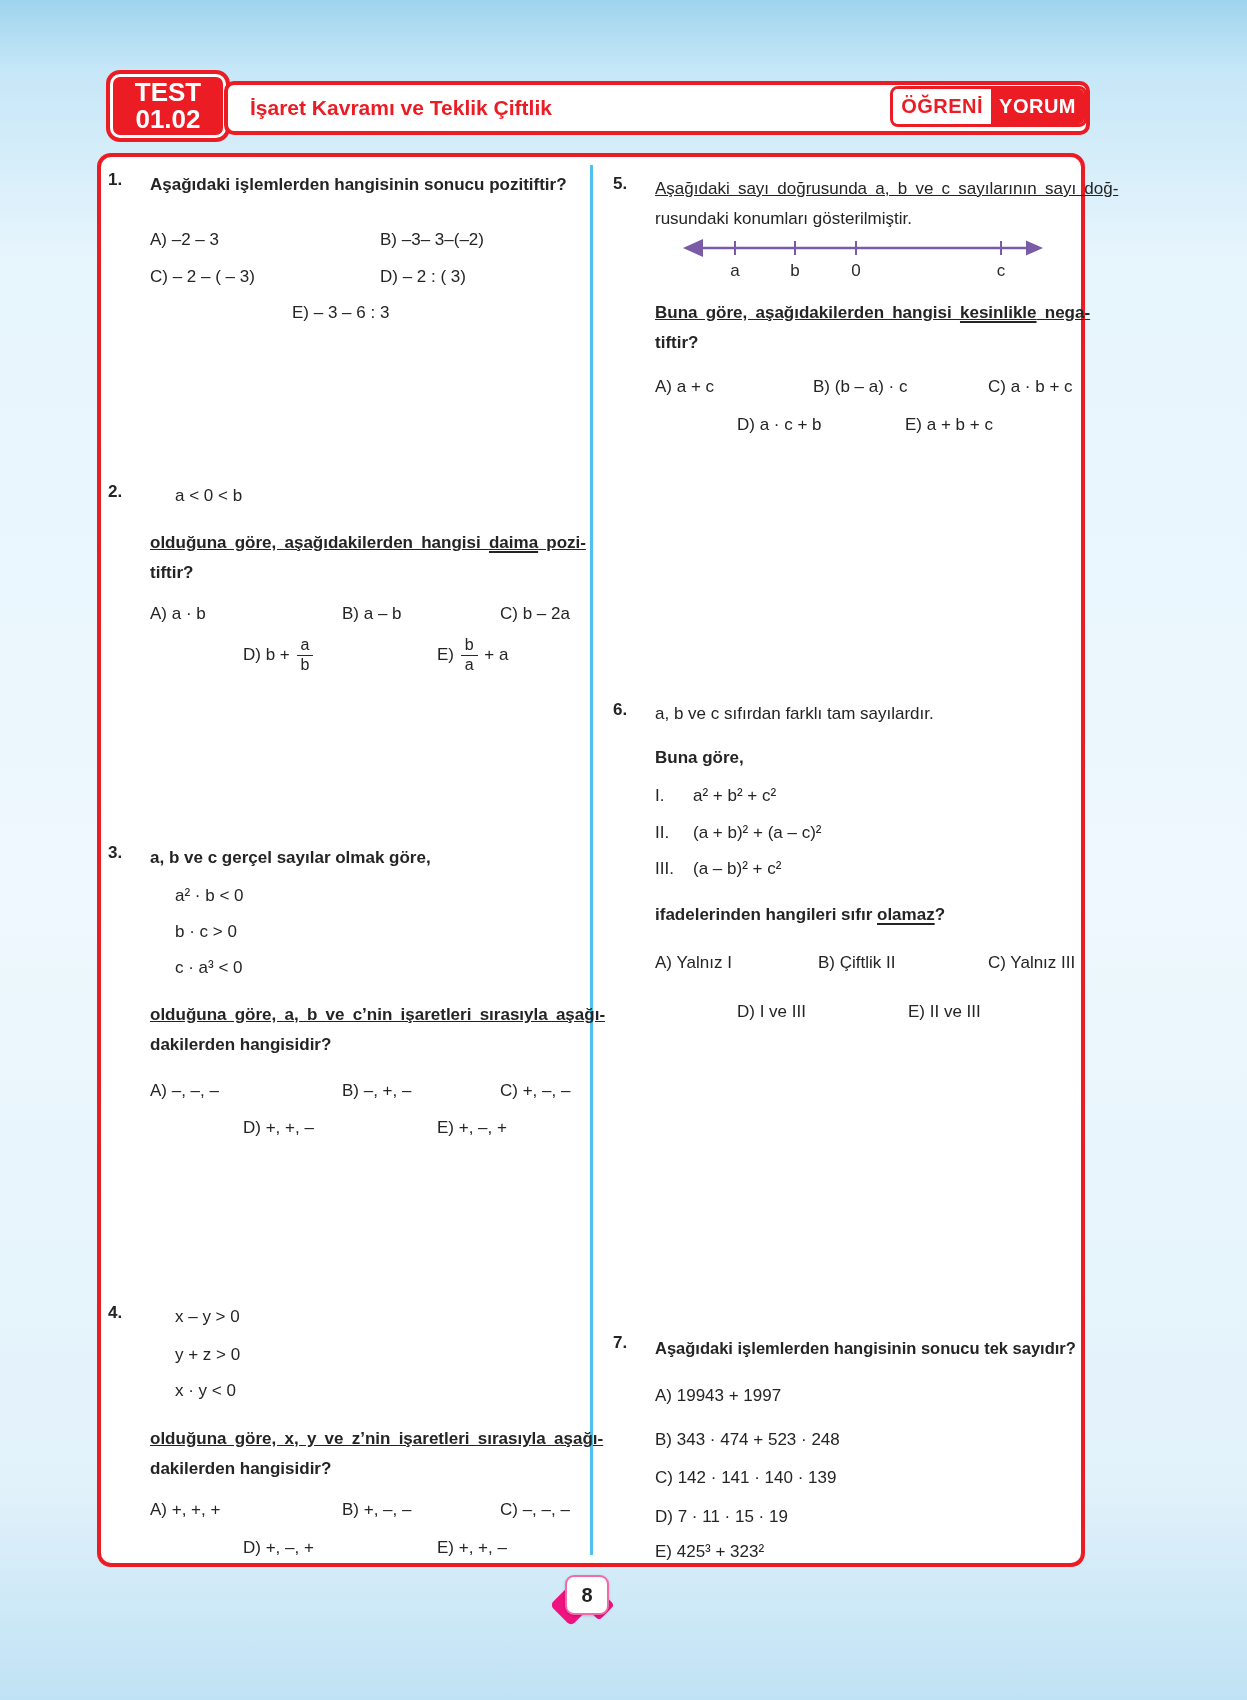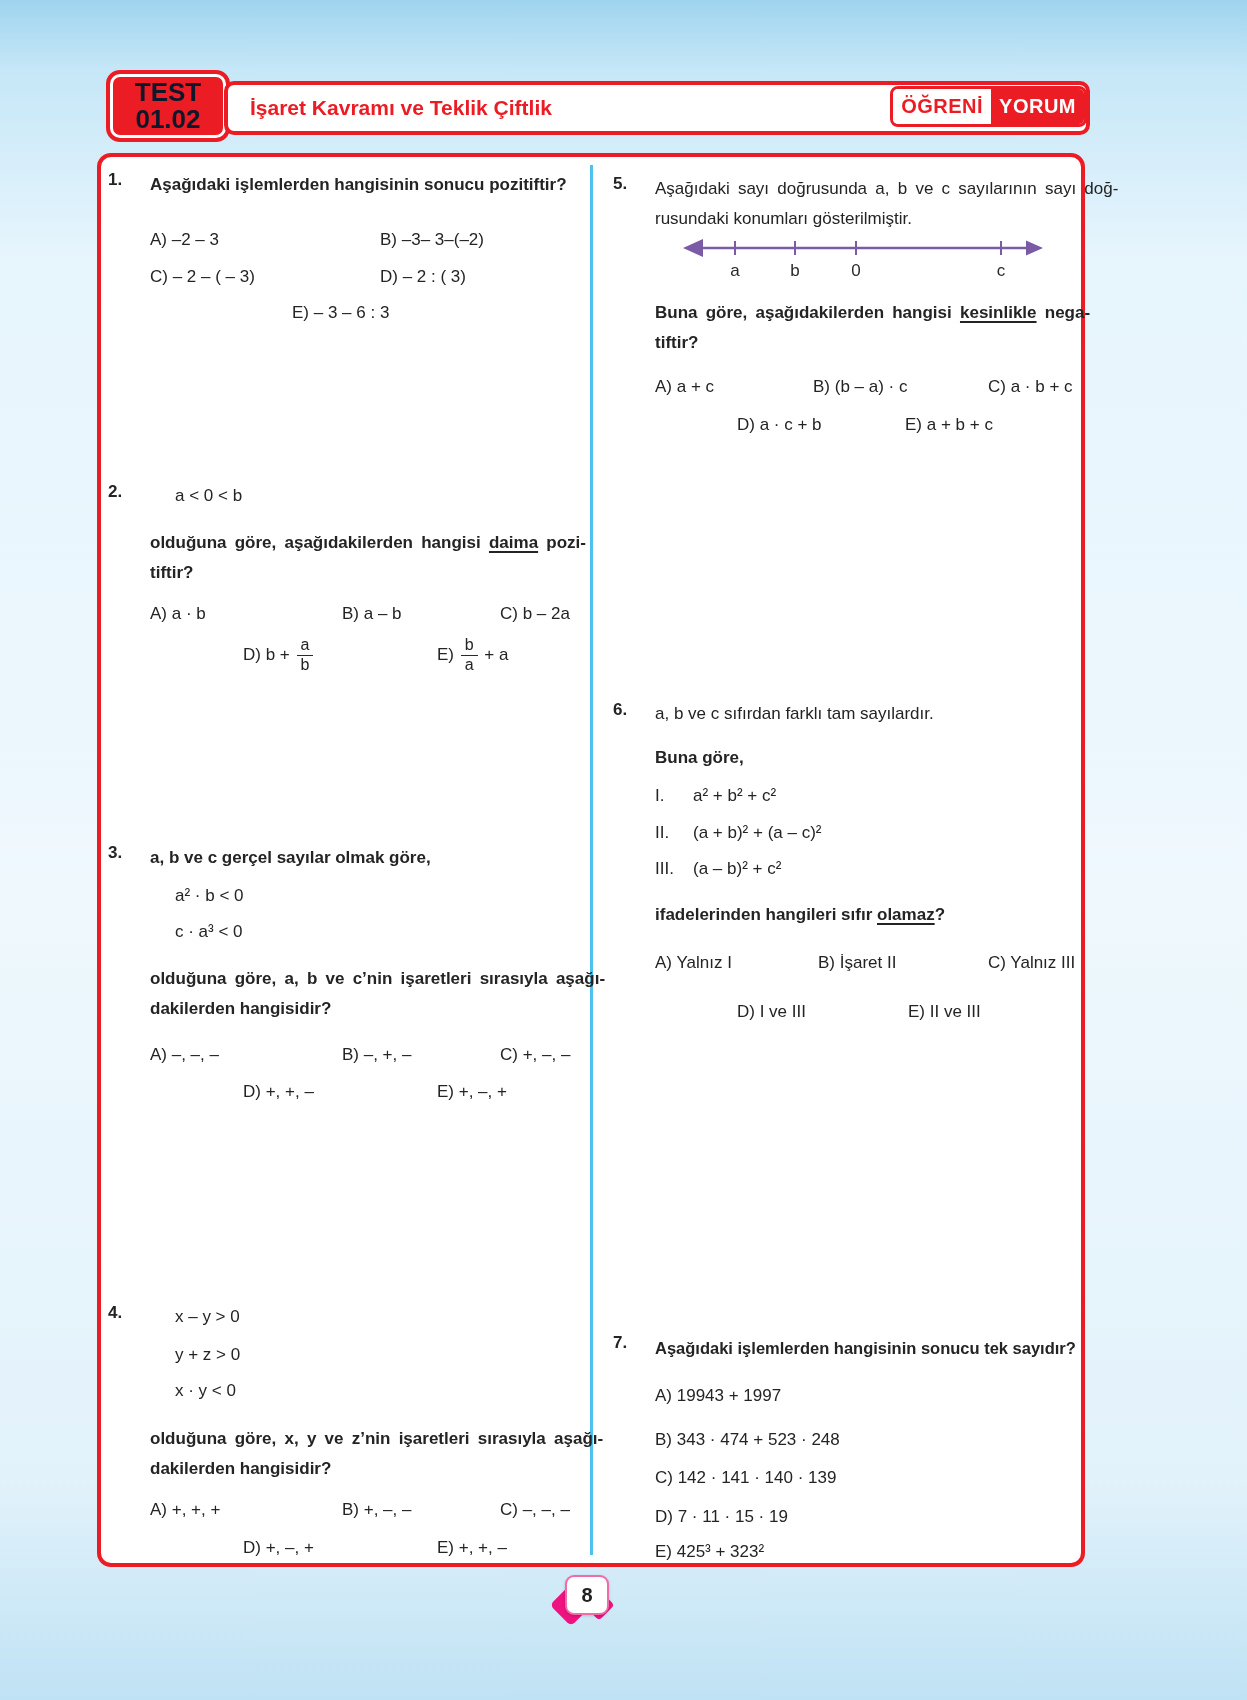--- a/index.html
+++ b/index.html
@@ -5,21 +5,21 @@
   html,body{margin:0;padding:0;}
   .page{
     position:relative;width:1247px;height:1700px;overflow:hidden;
     background:linear-gradient(180deg,#9fd4ee 0px,#c6e7f7 70px,#e7f5fd 260px,#eef8fd 900px,#e2f2fb 1480px,#bfe2f4 1700px);
     font-family:"Liberation Sans","DejaVu Sans",sans-serif;color:#242424;
   }
   
   .test-box{
     position:absolute;left:110px;top:74px;width:110px;height:58px;
     background:#ec1c24;border:3px solid #fff;outline:4px solid #ec1c24;border-radius:10px;
-    color:#0f172a;font-weight:700;font-size:26px;line-height:1.05;
+    color:#ffffff;font-weight:700;font-size:26px;line-height:1.05;
     display:flex;flex-direction:column;align-items:center;justify-content:center;
   }
   .title-bar{
     position:absolute;left:224px;top:81px;width:866px;height:54px;box-sizing:border-box;
     background:#fff;border:4px solid #ec1c24;border-radius:10px;
     display:flex;align-items:center;padding-left:22px;
   }
   .title-bar .ttl{color:#ec1c24;font-weight:700;font-size:21px;}
   .brand{
     position:absolute;right:160px;top:86px;display:flex;align-items:stretch;
@@ -33,21 +33,21 @@
     position:absolute;left:97px;top:153px;width:988px;height:1414px;box-sizing:border-box;
     background:#fff;border:4px solid #ec1c24;border-radius:14px;
   }
   .divider{position:absolute;left:489px;top:8px;bottom:8px;width:3px;background:#4ec1ef;}
   .q{position:absolute;font-size:17px;}
   .q.lcol{left:49px;width:436px;}
   .q.rcol{left:554px;width:420px;}
   .qnum{position:absolute;left:-42px;top:0;font-weight:700;}
   .line{line-height:28px;white-space:nowrap;}
   .stemline{line-height:30px;font-weight:700;white-space:nowrap;}
-  .sp{word-spacing:3.5px;}
+  .sp{word-spacing:3.5px;text-decoration:underline;}
   .ul{text-decoration:underline;text-decoration-thickness:1.5px;text-underline-offset:3px;}
   .given{margin-left:25px;}
   .orow{position:relative;height:28px;line-height:28px;white-space:nowrap;}
   .orow .opt{position:absolute;top:0;}
   .frac{display:inline-block;vertical-align:middle;text-align:center;line-height:1.05;font-size:16px;margin:0 2px;}
   .frac .num{display:block;border-bottom:1.6px solid #2a2a2a;padding:0 4px 1px;}
   .frac .den{display:block;padding-top:1px;}
   .fracrow{height:50px;}
   .fracrow .opt{top:2px;}
   .roman .rlabel{display:inline-block;width:38px;}
@@ -115,20 +115,21 @@
       <div class="orow fracrow" style="margin-top:7px">
         <span class="opt" style="left:93px"><span>D) b + </span><span class="frac"><span class="num">a</span><span class="den">b</span></span></span>
         <span class="opt" style="left:287px"><span>E) </span><span class="frac"><span class="num">b</span><span class="den">a</span></span><span> + a</span></span>
       </div>
     </section>
 
     <section class="q lcol" style="top:686px">
       <span class="qnum">3.</span>
       <div class="stemline">a, b ve c gerçel sayılar olmak göre,</div>
       <div class="line given" style="margin-top:9px">a² · b &lt; 0</div>
+      <div class="line given" style="margin-top:8px">b · c &gt; 0</div>
       <div class="line given" style="margin-top:8px">c · a³ &lt; 0</div>
       <div class="stemline sp" style="margin-top:18px">olduğuna göre, a, b ve c’nin işaretleri sırasıyla aşağı-</div>
       <div class="stemline">dakilerden hangisidir?</div>
       <div class="orow" style="margin-top:17px">
         <span class="opt" style="left:0">A) –, –, –</span>
         <span class="opt" style="left:192px">B) –, +, –</span>
         <span class="opt" style="left:350px">C) +, –, –</span>
       </div>
       <div class="orow" style="margin-top:9px">
         <span class="opt" style="left:93px">D) +, +, –</span>
@@ -197,21 +198,21 @@
         <span class="rlabel">II.</span><span>(a + b)² + (a – c)²</span>
       </div>
       <div class="line roman" style="margin-top:8px">
         <span class="rlabel">III.</span><span>(a – b)² + c²</span>
       </div>
       <div class="stemline" style="margin-top:17px">
         <span>ifadelerinden hangileri sıfır </span><span class="ul">olamaz</span><span>?</span>
       </div>
       <div class="orow" style="margin-top:19px">
         <span class="opt" style="left:0">A) Yalnız I</span>
-        <span class="opt" style="left:163px">B) İşaret II</span>
+        <span class="opt" style="left:163px">B) Çiftlik II</span>
         <span class="opt" style="left:333px">C) Yalnız III</span>
       </div>
       <div class="orow" style="margin-top:21px">
         <span class="opt" style="left:82px">D) I ve III</span>
         <span class="opt" style="left:253px">E) II ve III</span>
       </div>
     </section>
 
     <section class="q rcol" style="top:1176px">
       <span class="qnum">7.</span>

